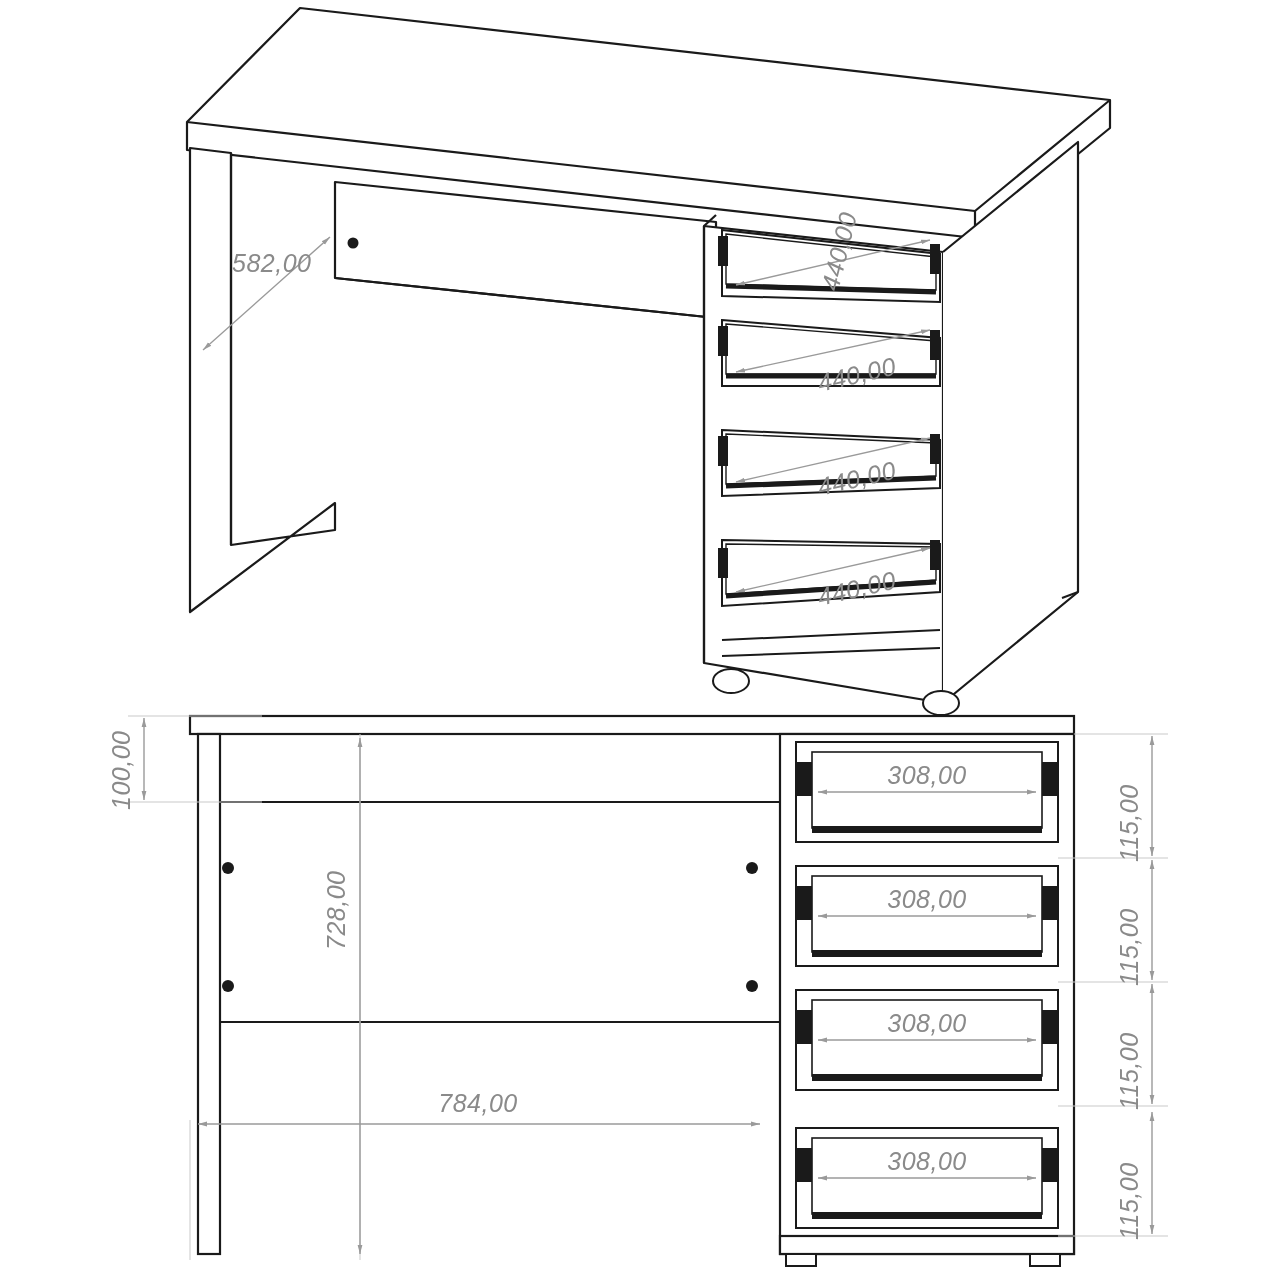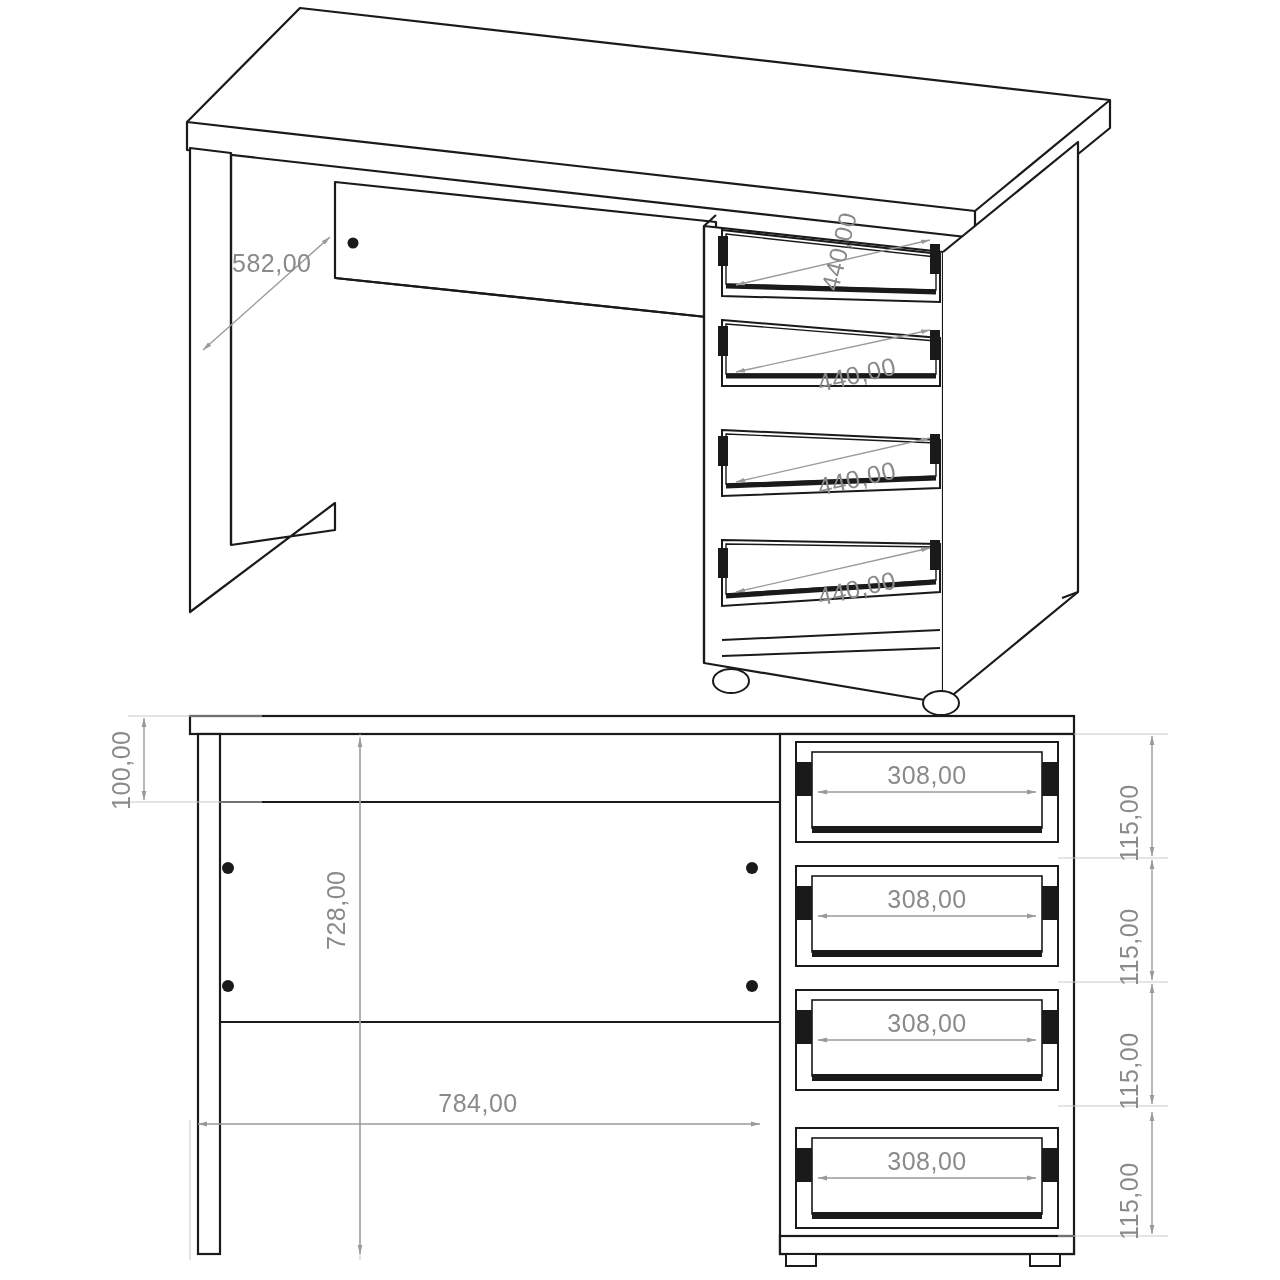--- a/index.html
+++ b/index.html
@@ -10,20 +10,21 @@
   body {
     width: 1280px;
     height: 1280px;
     font-family: "Liberation Sans", sans-serif;
     overflow: hidden;
   }
   #stage {
     position: relative;
     width: 1092px;
     height: 1280px;
+    font-style: italic;
   }
   svg#drawing {
     display: block;
     width: 1280px;
     height: 1280px;
   }
   .dimtext {
     font-family: "Liberation Sans", sans-serif;
     font-size: 25px;
     fill: #8a8a8a;

